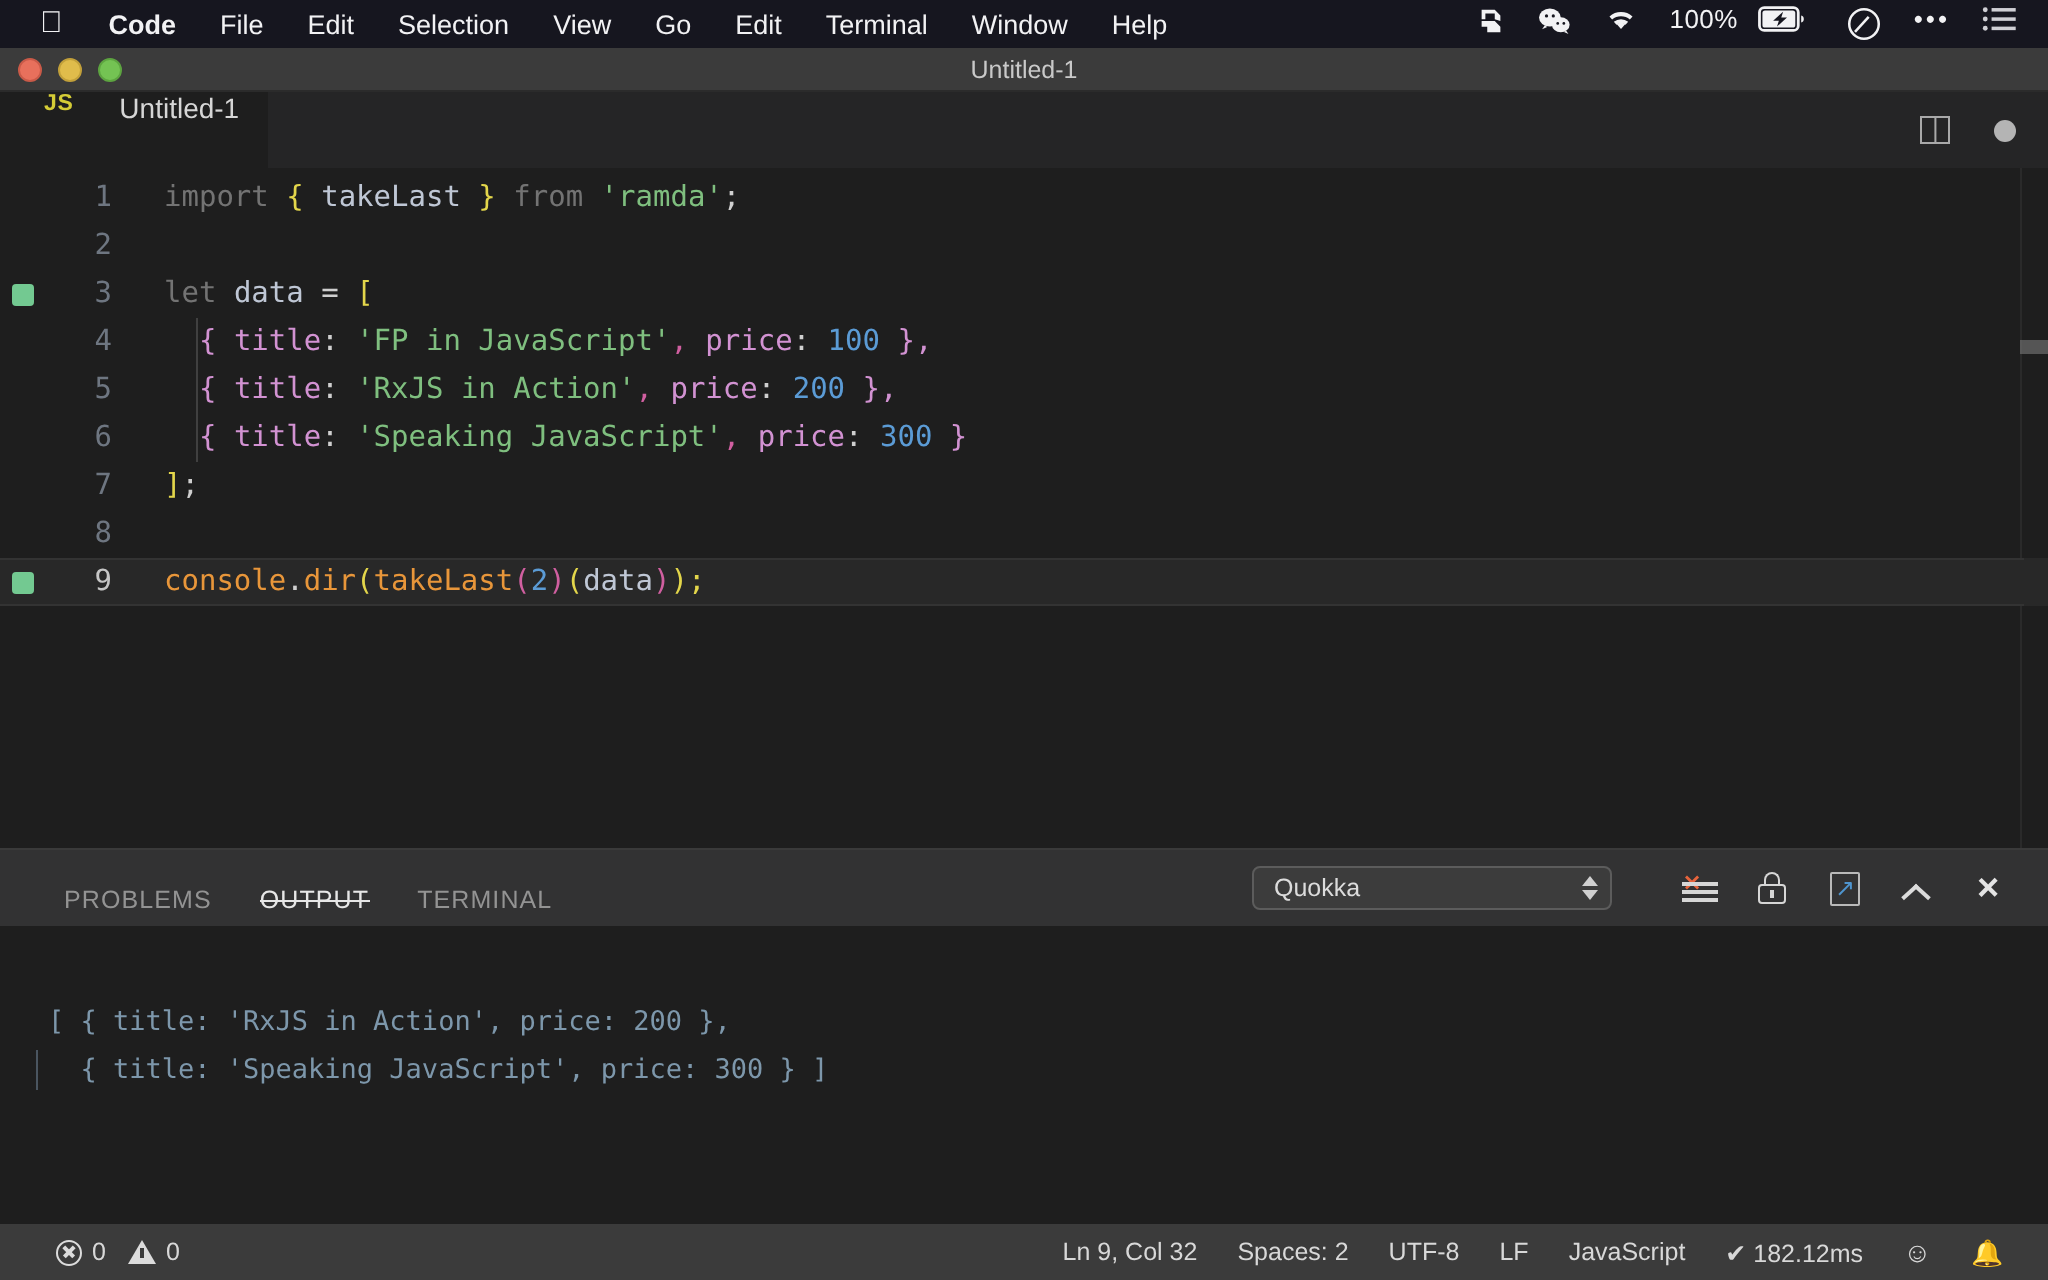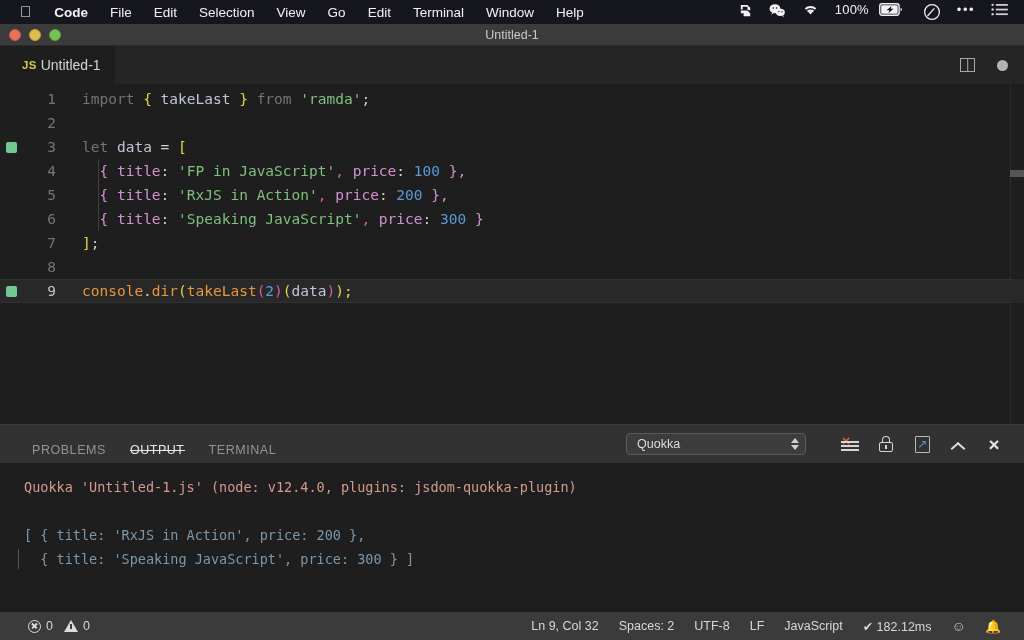--- a/index.html
+++ b/index.html
@@ -48,21 +48,21 @@
     color: #c9c9c9; font-size: 12.5px;
   }
 
   
   .tabbar {
     position: absolute; top: 46px; left: 0; width: 1024px; height: 38px;
     background: #252526;
     display: flex; align-items: stretch;
   }
   .tab {
-    display: flex; align-items: center; gap: 4px;
+    display: flex; gap: 23px;
     padding: 0 14px 0 22px;
     background: #1e1e1e;
     color: #d6d6d6; font-size: 14px;
   }
   .js-badge {
     color: #d5cc36; font-weight: bold; font-size: 11.5px;
     letter-spacing: .3px;
     font-family: "Liberation Sans", sans-serif;
   }
   .tabbar .grow { flex: 1 1 auto; }
@@ -379,21 +379,20 @@
         </span>
         <span class="tool">
           <span class="chev-up"></span>
         </span>
         <span class="tool">
           <span class="ic-close">×</span>
         </span>
       </div>
     </div>
     <div class="panel-body">
-      <div class="out-head">Quokka 'Untitled-1.js' (node: v12.4.0, plugins: jsdom-quokka-plugin)</div>
       <div class="out-blank"></div>
       <div class="out-line">[ { title: 'RxJS in Action', price: 200 },</div>
       <div class="out-line cont">  { title: 'Speaking JavaScript', price: 300 } ]</div>
     </div>
   </div>
 
   <div class="statusbar">
     <div class="sb-left">
       <span class="sb-item">
         <span class="ic-err"></span>

